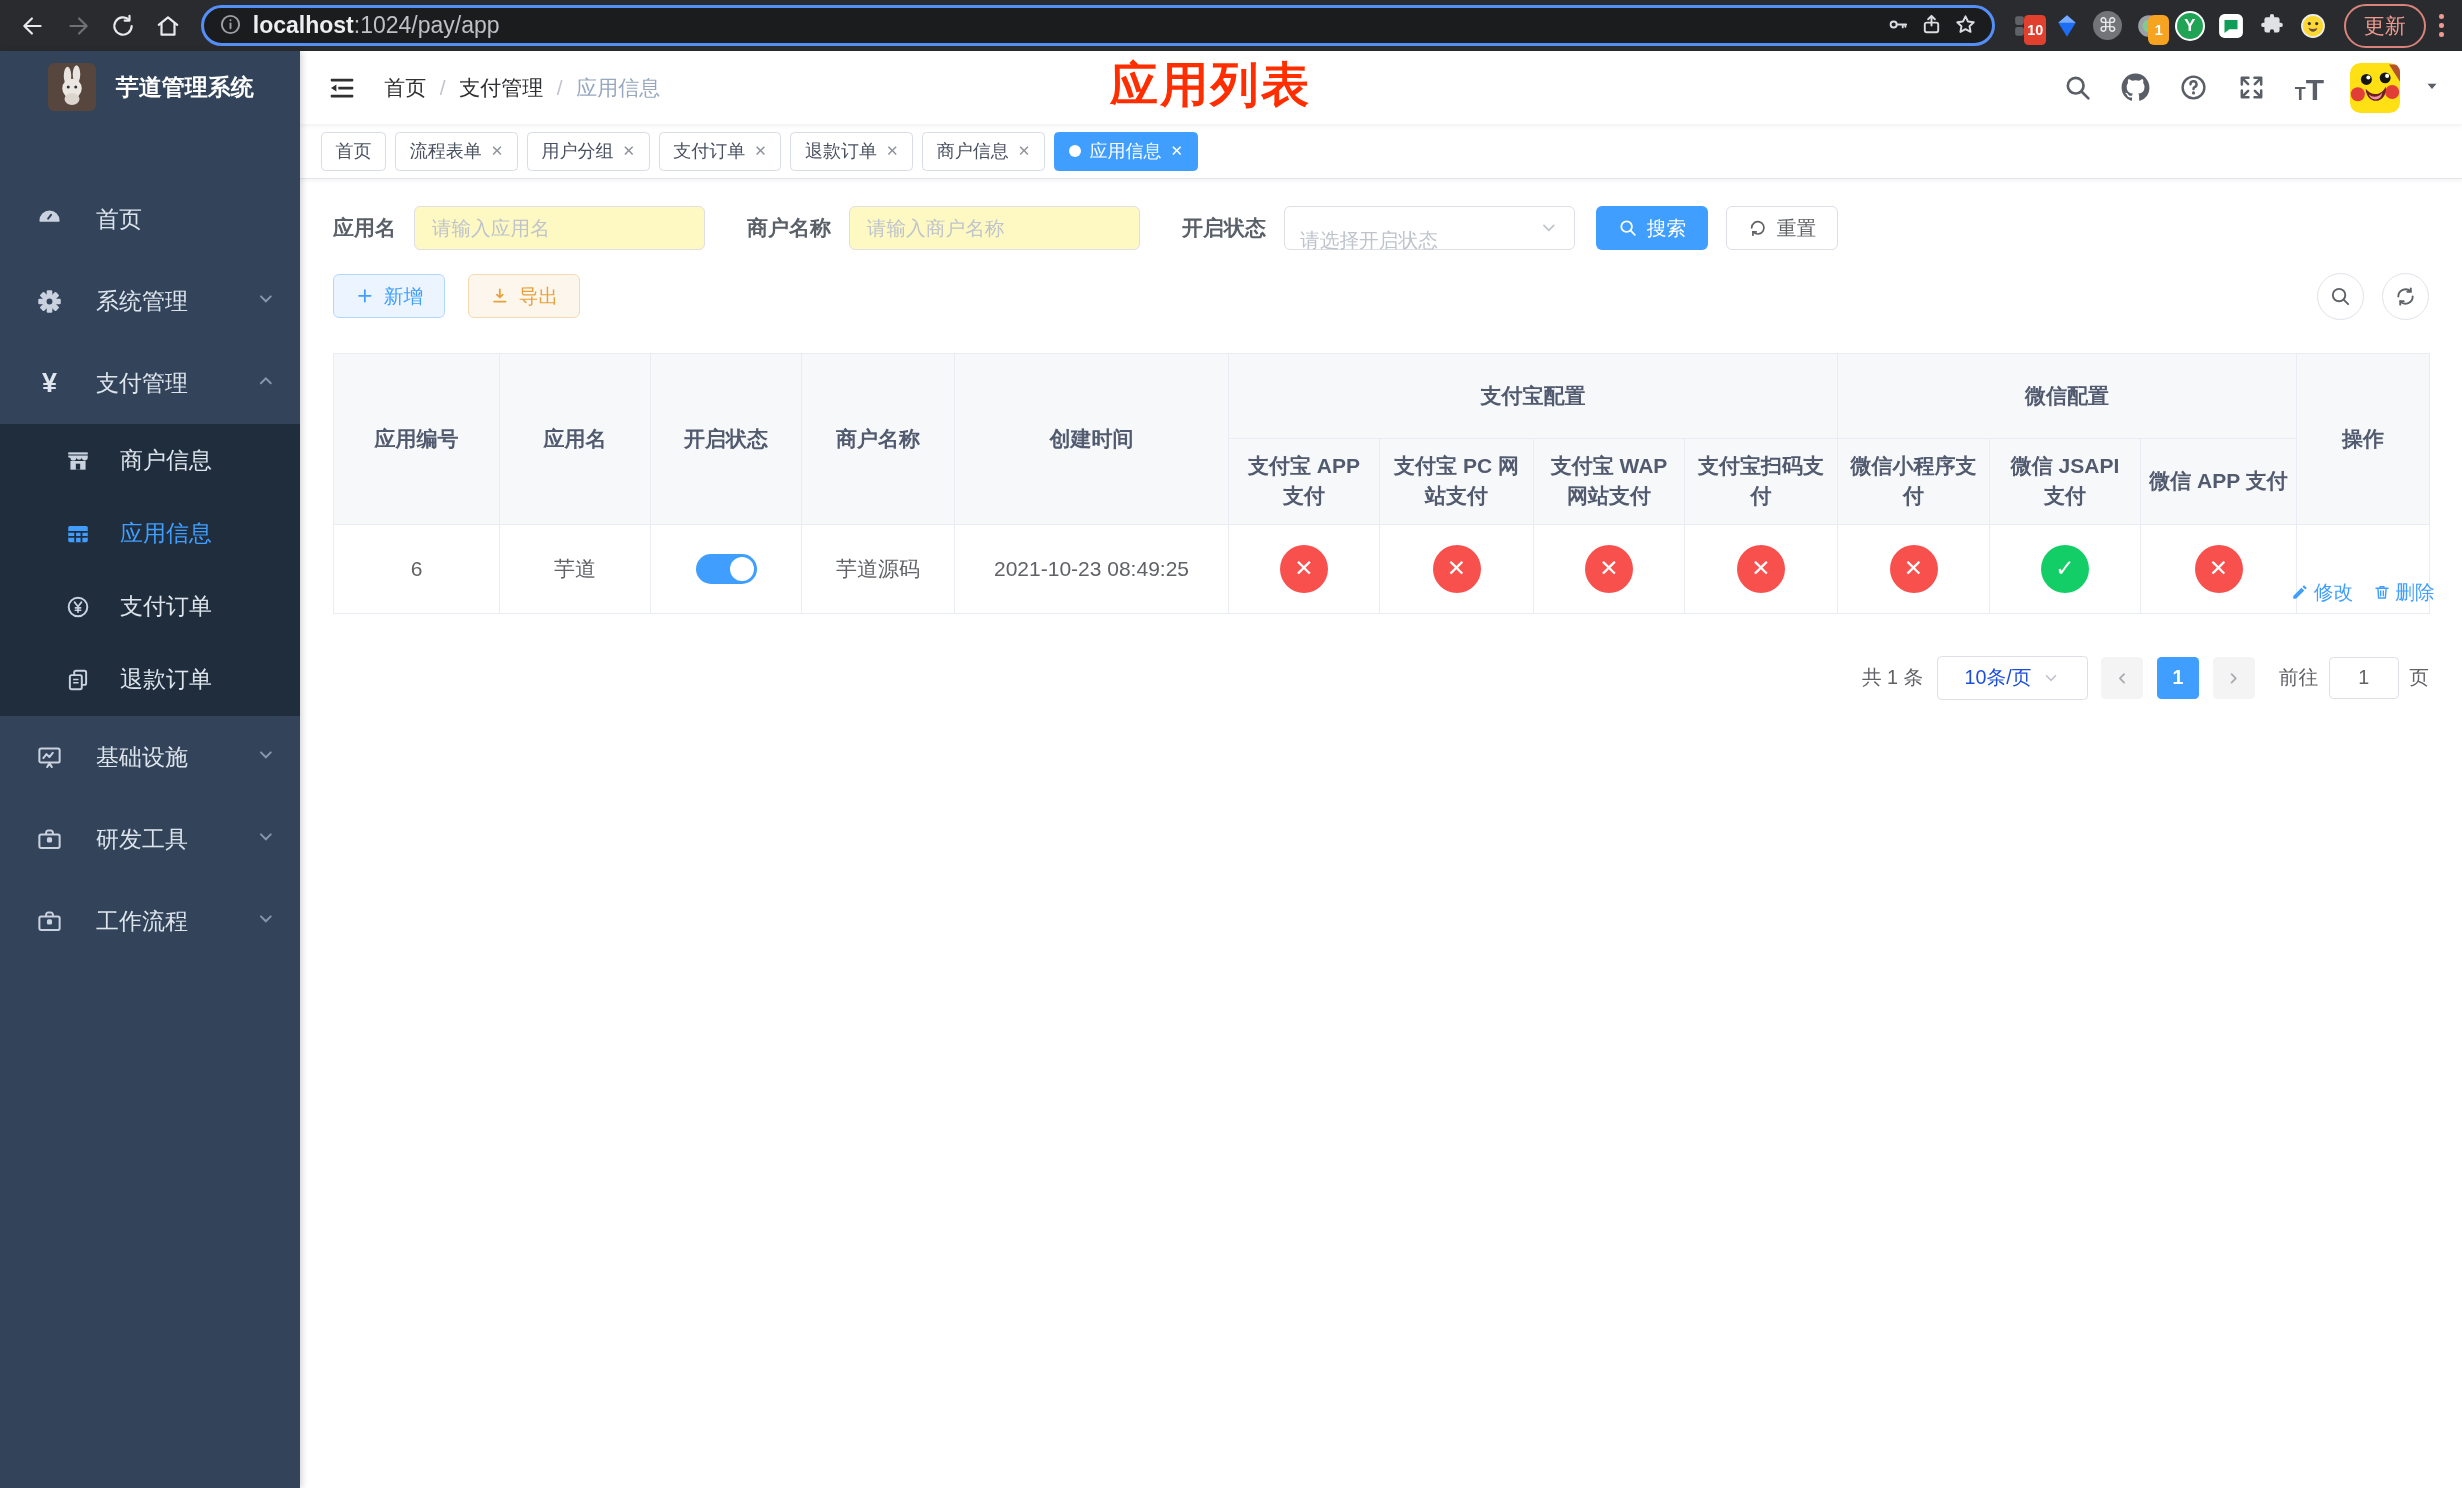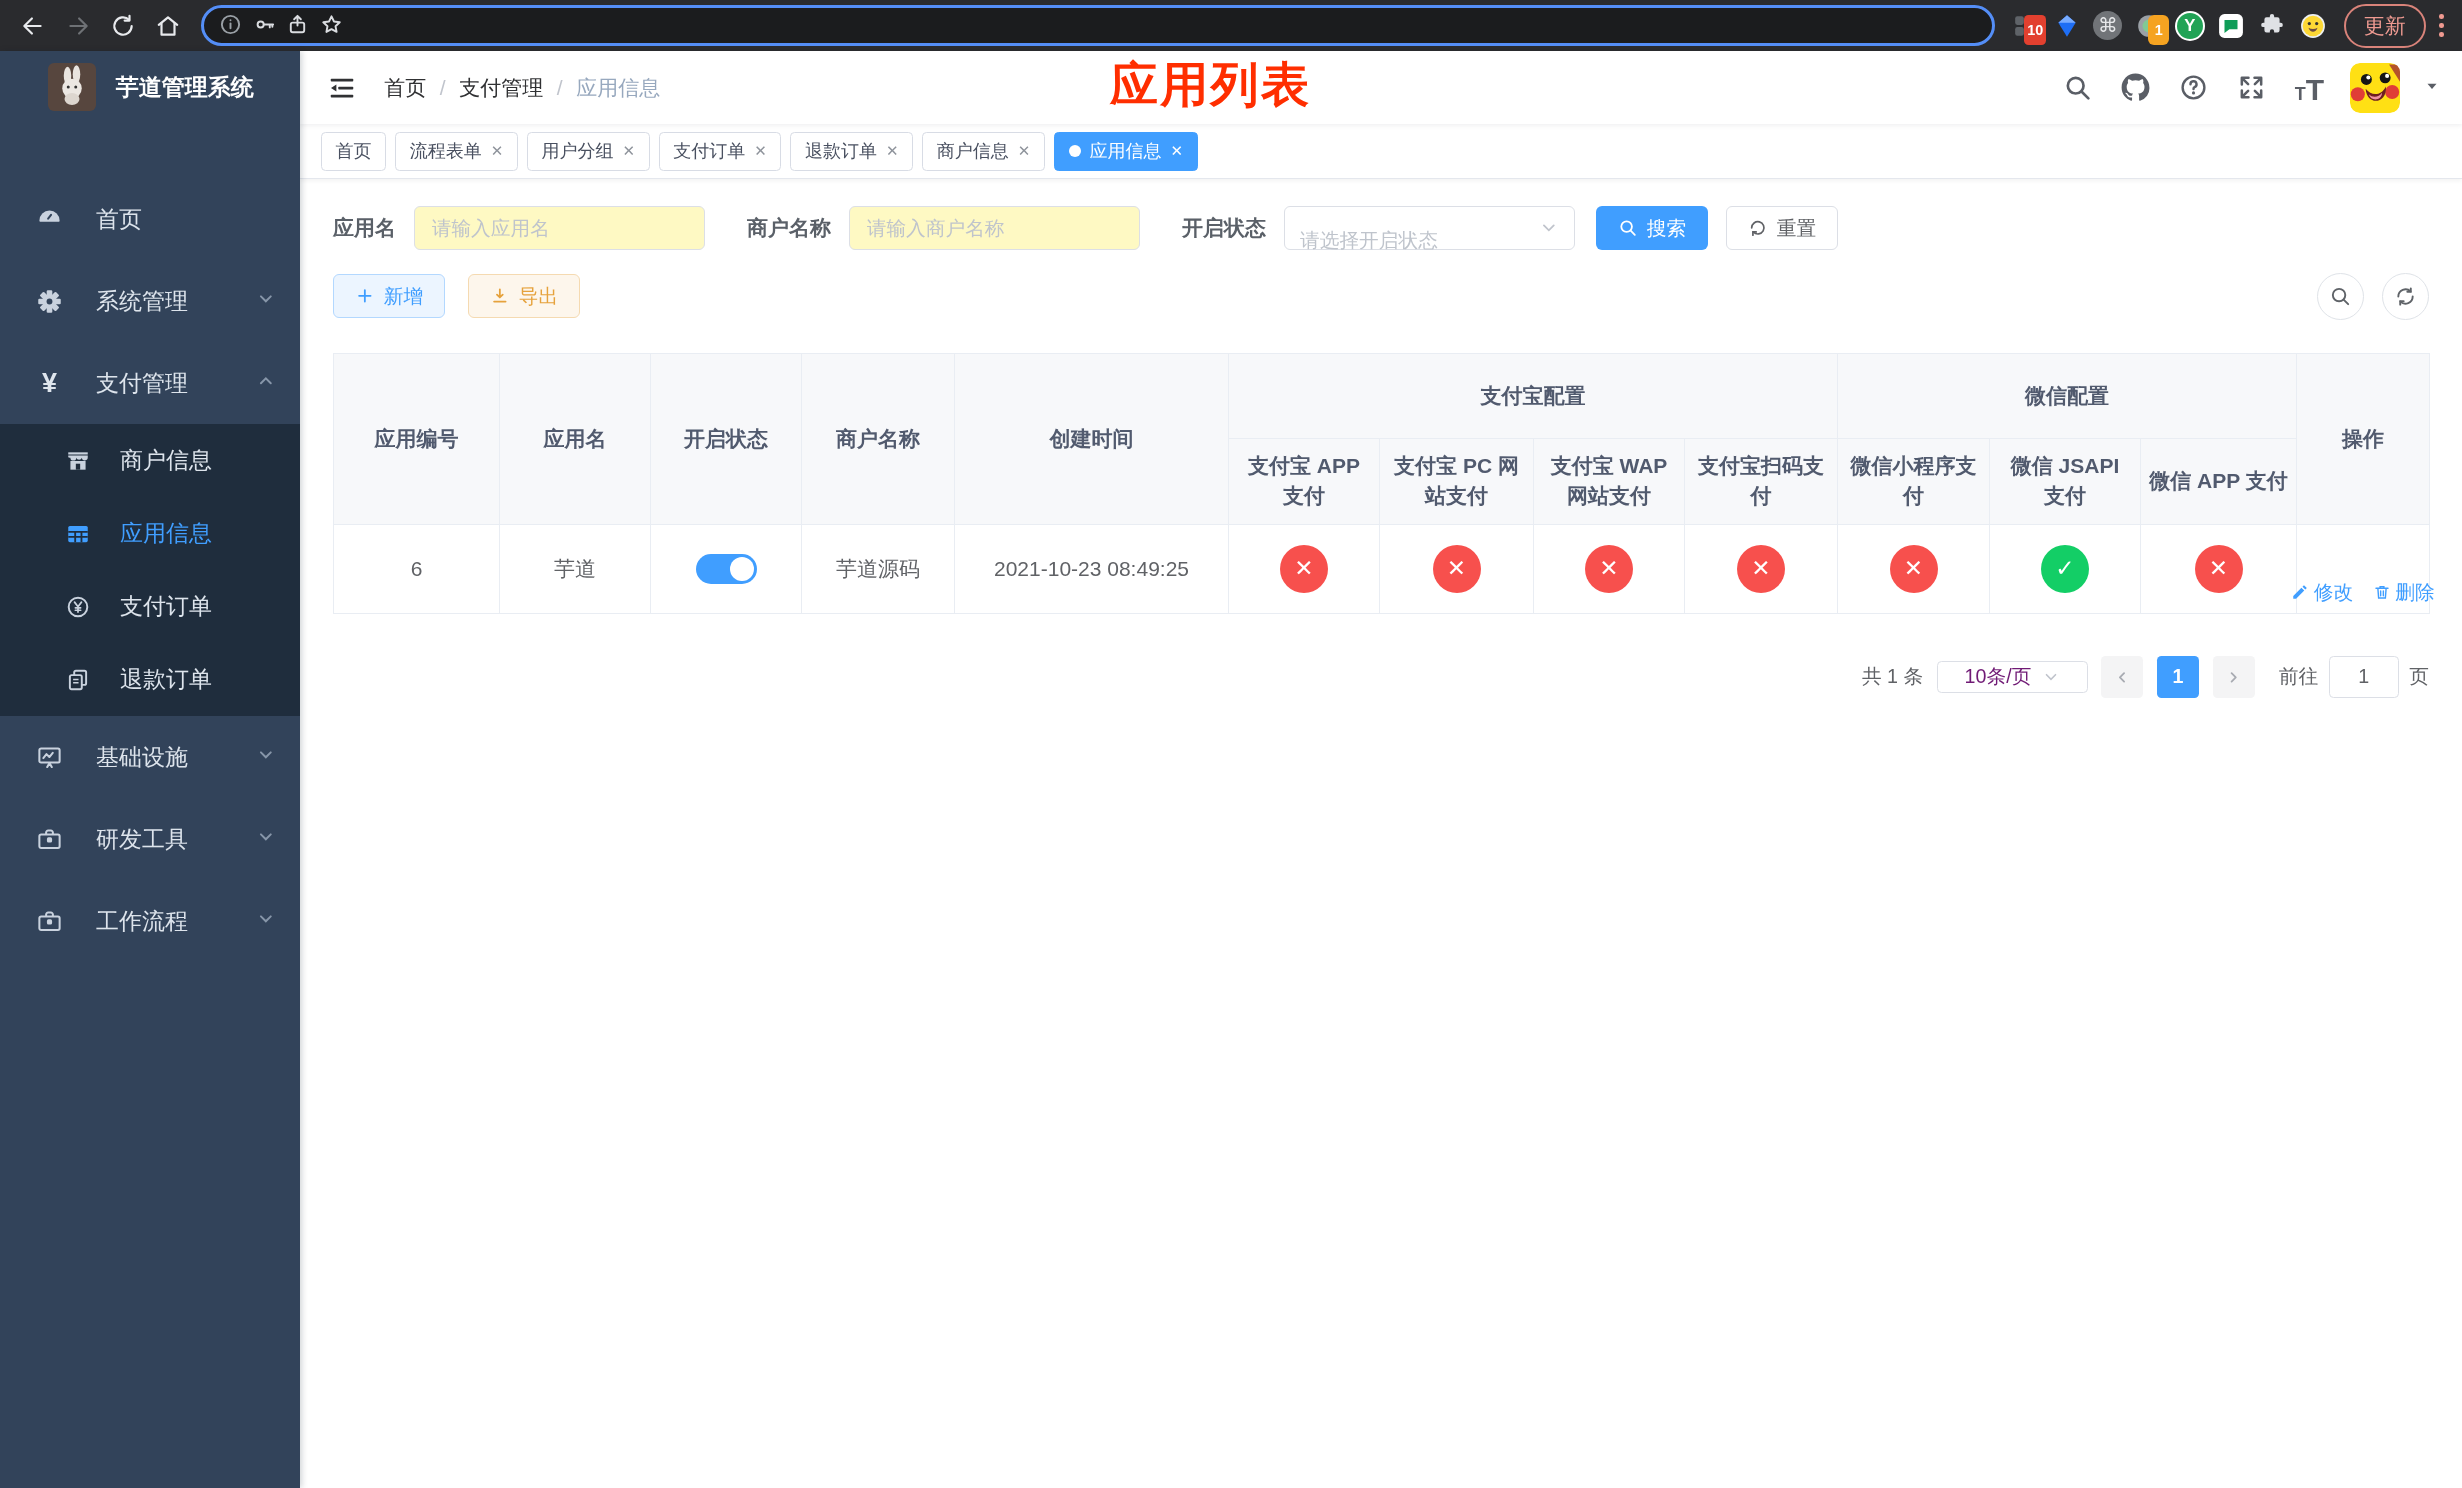--- a/index.html
+++ b/index.html
@@ -131,22 +131,22 @@
     color:#fff; font-size:23px; line-height:1; }
   .status-circle.no { background:#f7504d; }
   .status-circle.ok { background:#13ce66; }
 
   .ops { display:flex; align-items:center; justify-content:center; gap:19.7px;margin-top:47px; }
   .op-link { color:#409eff; font-size:19.7px; display:inline-flex; align-items:center; gap:4.5px; cursor:pointer; white-space:nowrap; }
   .op-link svg { width:18px; height:18px; }
 
   
   .pagination { display:flex; align-items:center; justify-content:flex-end; gap:13.6px; margin-top:42px; font-size:19.7px; color:#606266; }
-  .pg-select { width:151px; height:32px; border:1.5px solid #dcdfe6; border-radius:4.5px; display:flex; align-items:center;
-    justify-content:center; gap:10.6px; color:#701a75; }
+  .pg-select { width:151px; height:44px; border:1.5px solid #dcdfe6; border-radius:4.5px; display:flex; align-items:center;
+    justify-content:center; gap:10.6px; color:#1d4ed8; }
   .pg-select svg { width:18px; height:18px; }
   .pg-btn { width:42px; height:42px; border-radius:4.5px; background:#f4f4f5; display:flex; align-items:center; justify-content:center; }
   .pg-btn svg { width:16.7px; height:16.7px; }
   .pg-page { width:42px; height:42px; border-radius:4.5px; background:#409eff; color:#fff; font-weight:700;
     display:flex; align-items:center; justify-content:center; }
   .pg-goto { display:flex; align-items:center; gap:10.6px; margin-left:10.6px; }
   .pg-input { width:70px; height:42px; border:1.5px solid #dcdfe6; border-radius:4.5px; text-align:center; font-size:19.7px;
     color:#606266; outline:none; font-family:inherit; }
 </style>
 </head>
@@ -177,20 +177,21 @@
   </div>
 
   <div class="url-pill">
     <span class="info-ic">
       <svg viewBox="0 0 24 24" fill="none" stroke="#9aa0a6" stroke-width="2" stroke-linecap="round">
           <circle cx="12" cy="12" r="9"></circle>
           <path d="M12 11v5"></path>
           <path d="M12 7.5h.01"></path>
         </svg>
     </span>
+    <span class="url-text"><span class="url-host">localhost</span><span class="url-path">:1024/pay/app</span></span>
     <span class="pill-ic">
       <svg viewBox="0 0 24 24" fill="none" stroke="#dadce0" stroke-width="2" stroke-linecap="round">
           <circle cx="8" cy="12" r="3.2"></circle>
           <path d="M11.2 12H21M17.5 12v3M20.2 12v2.3"></path>
         </svg>
     </span>
     <span class="pill-ic">
       <svg viewBox="0 0 24 24" fill="none" stroke="#dadce0" stroke-width="2" stroke-linecap="round" stroke-linejoin="round">
           <rect x="5" y="10" width="14" height="10" rx="2"></rect>
           <path d="M12 3v10M8.5 6.5L12 3l3.5 3.5"></path>

